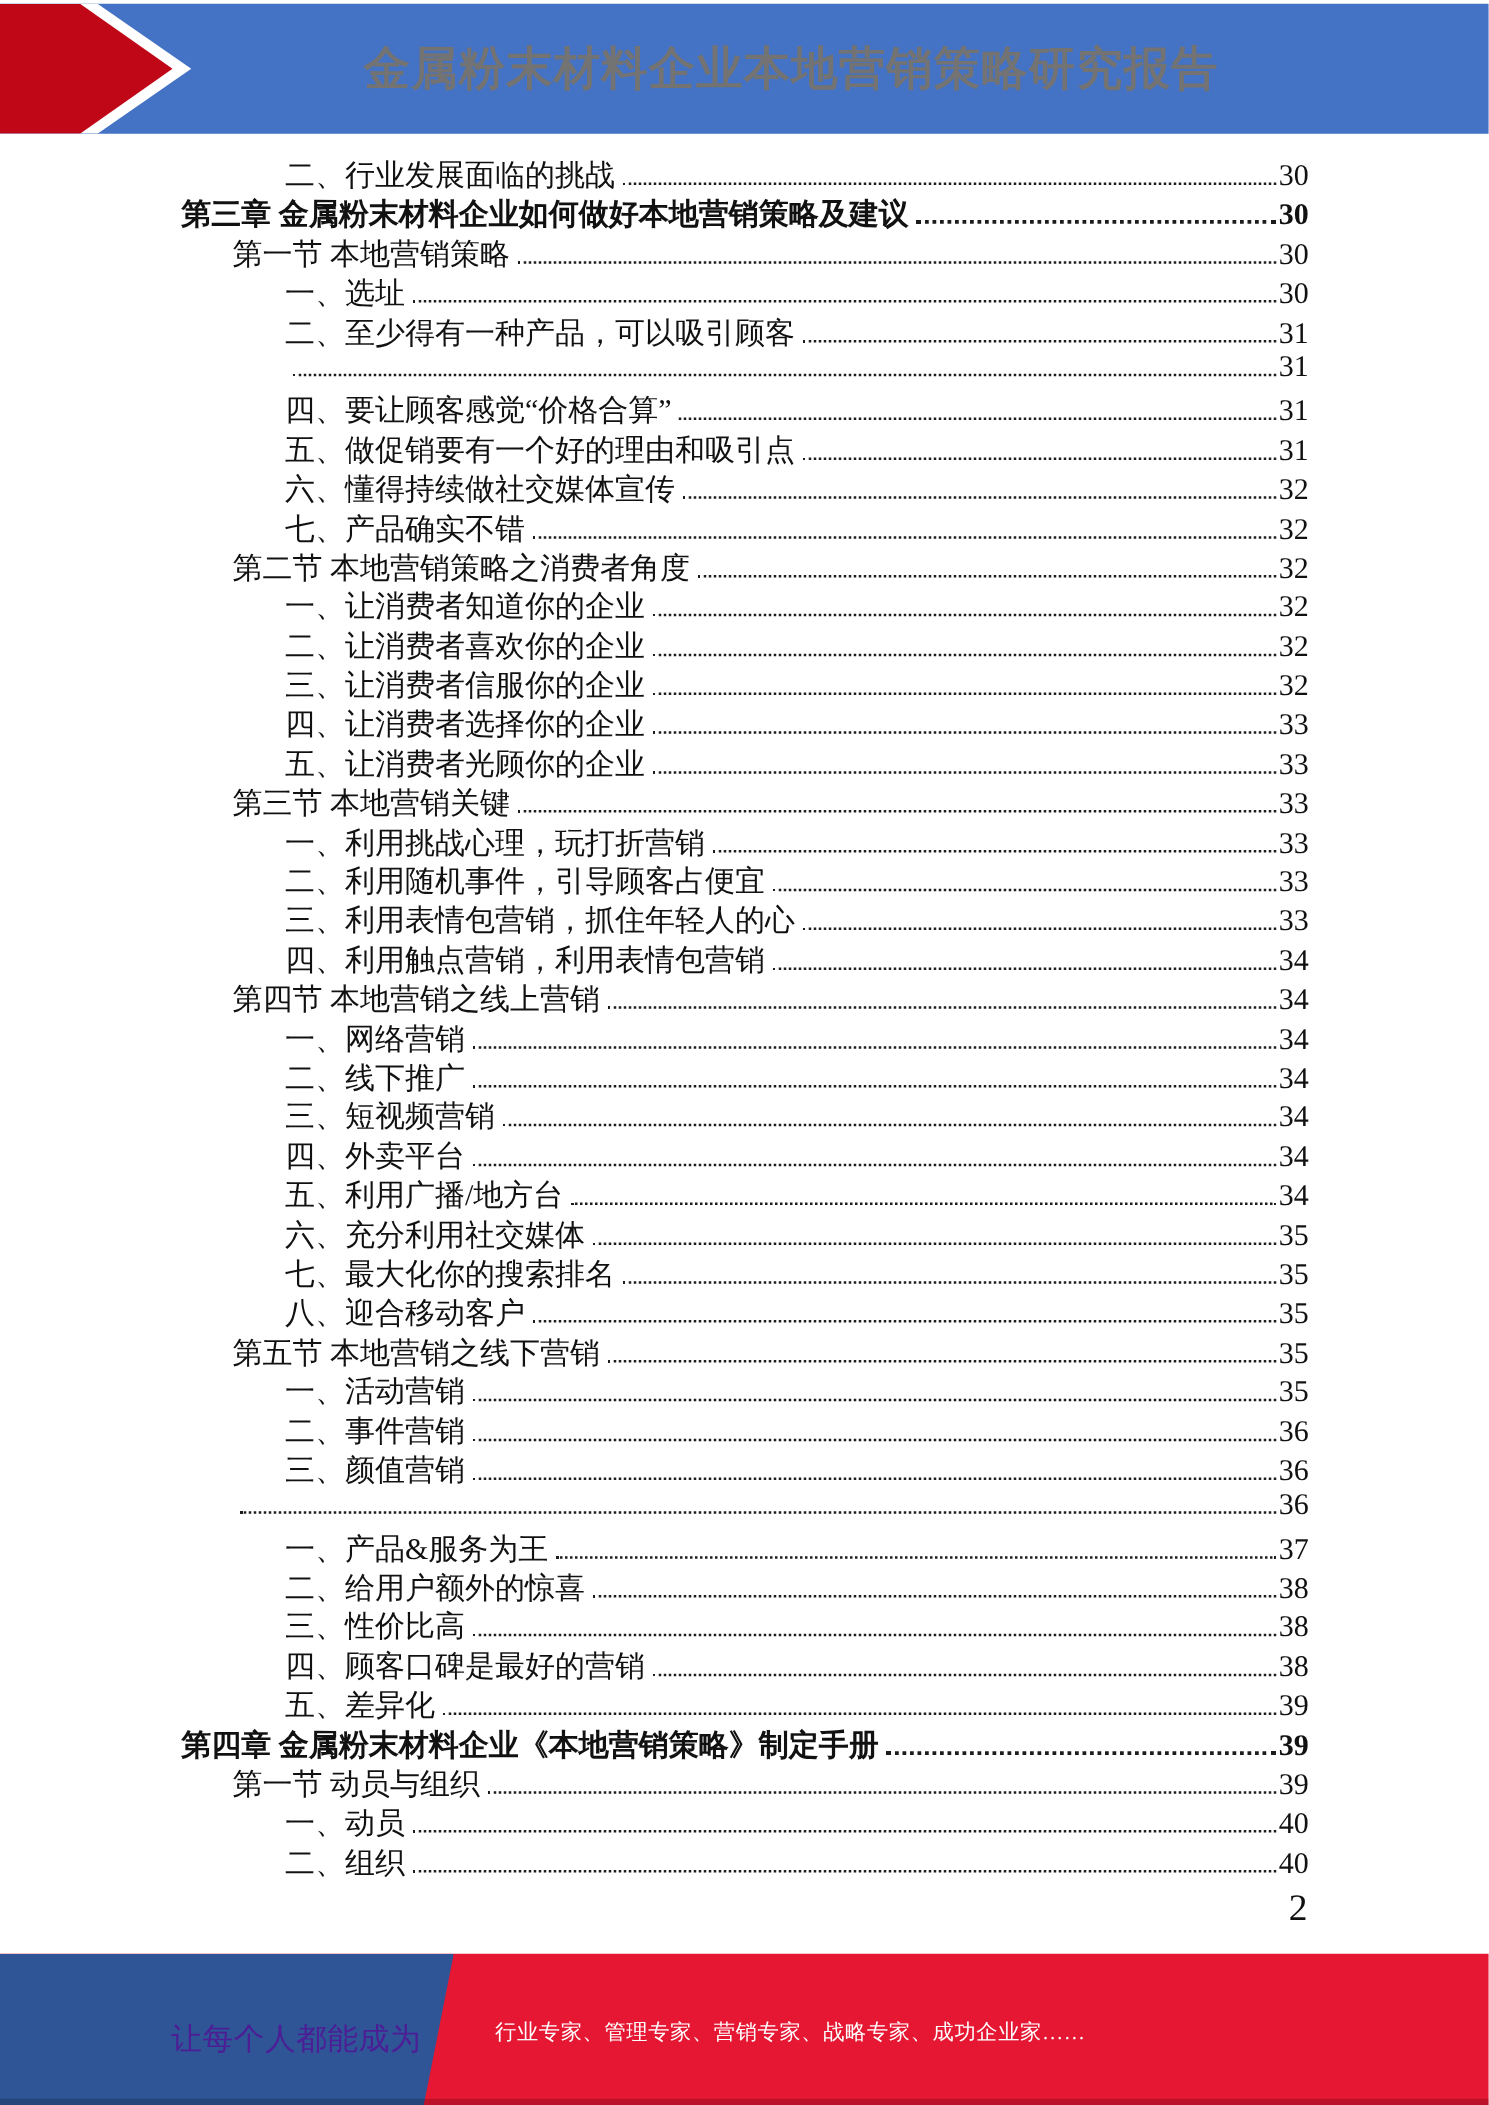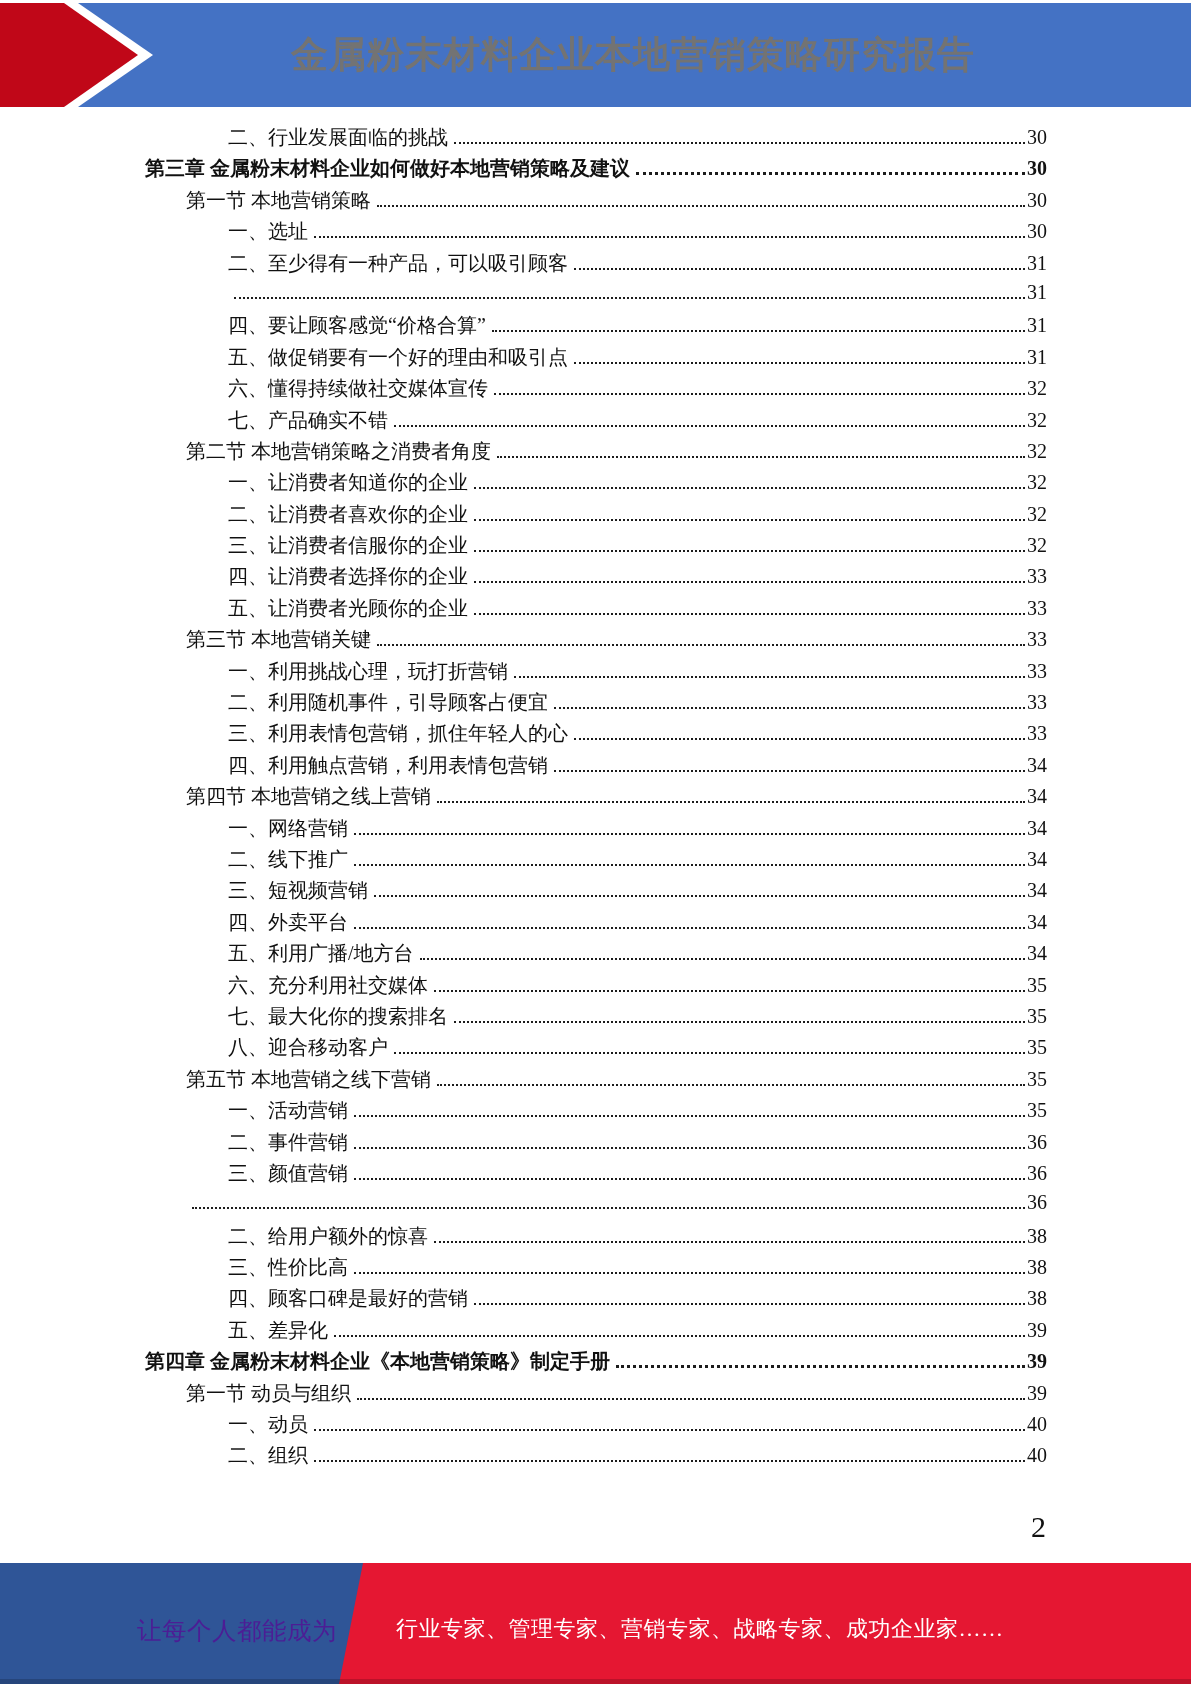--- a/index.html
+++ b/index.html
@@ -24,21 +24,21 @@
     position:absolute;left:135px;right:60px;top:0;height:104px;
     display:flex;align-items:center;justify-content:center;
     font-family:"Liberation Sans","DejaVu Sans",sans-serif;
     font-weight:bold;font-size:37px;color:#737373;letter-spacing:1px;
     white-space:nowrap;
   }
   
   .toc{position:absolute;top:124px;left:145px;right:144px;}
   .toc-row{
     display:flex;align-items:baseline;height:31.4px;
-    font-size:20px;white-space:nowrap;text-align:center;
+    font-size:24px;white-space:nowrap;text-align:center;
   }
   .toc-label{flex:0 0 auto;}
   .toc-leader{
     flex:1 1 auto;height:2px;margin:0 2px 0 6px;
     border-bottom:2px dotted #1c1c1c;min-width:20px;
   }
   .toc-page{flex:0 0 auto;}
   .lvl-chapter{font-weight:bold;}
   .lvl-chapter .toc-leader{border-bottom-width:3px;}
   .lvl-section{padding-left:41px;}
@@ -58,21 +58,21 @@
   .footer-shade{
     position:absolute;left:0;right:0;bottom:0;height:5px;
     background:rgba(0,0,0,0.18);
   }
   .footer-left{
     position:absolute;left:137px;top:51px;
     font-size:24.5px;color:#4c1d95;letter-spacing:0.5px;white-space:nowrap;
   }
   .footer-right{
     position:absolute;left:396px;top:51px;
-    font-size:22px;color:#ffffff;letter-spacing:0.5px;white-space:nowrap;
+    font-size:17px;color:#ffffff;letter-spacing:0.5px;white-space:nowrap;
   }
 </style>
 </head>
 <body>
 
 <div class="header">
   <div class="header-blue"></div>
   <div class="header-chevron-white"></div>
   <div class="header-arrow-red"></div>
   <div class="header-title">金属粉末材料企业本地营销策略研究报告</div>
@@ -280,20 +280,25 @@
     <span class="toc-label">三、颜值营销</span>
     <span class="toc-leader"></span>
     <span class="toc-page">36</span>
   </div>
 
   <div class="toc-row lvl-section">
     <span class="toc-leader"></span>
     <span class="toc-page">36</span>
   </div>
 
+  <div class="toc-row lvl-item">
+    <span class="toc-label">一、产品&amp;服务为王</span>
+    <span class="toc-leader"></span>
+    <span class="toc-page">37</span>
+  </div>
 
   <div class="toc-row lvl-item">
     <span class="toc-label">二、给用户额外的惊喜</span>
     <span class="toc-leader"></span>
     <span class="toc-page">38</span>
   </div>
 
   <div class="toc-row lvl-item">
     <span class="toc-label">三、性价比高</span>
     <span class="toc-leader"></span>

